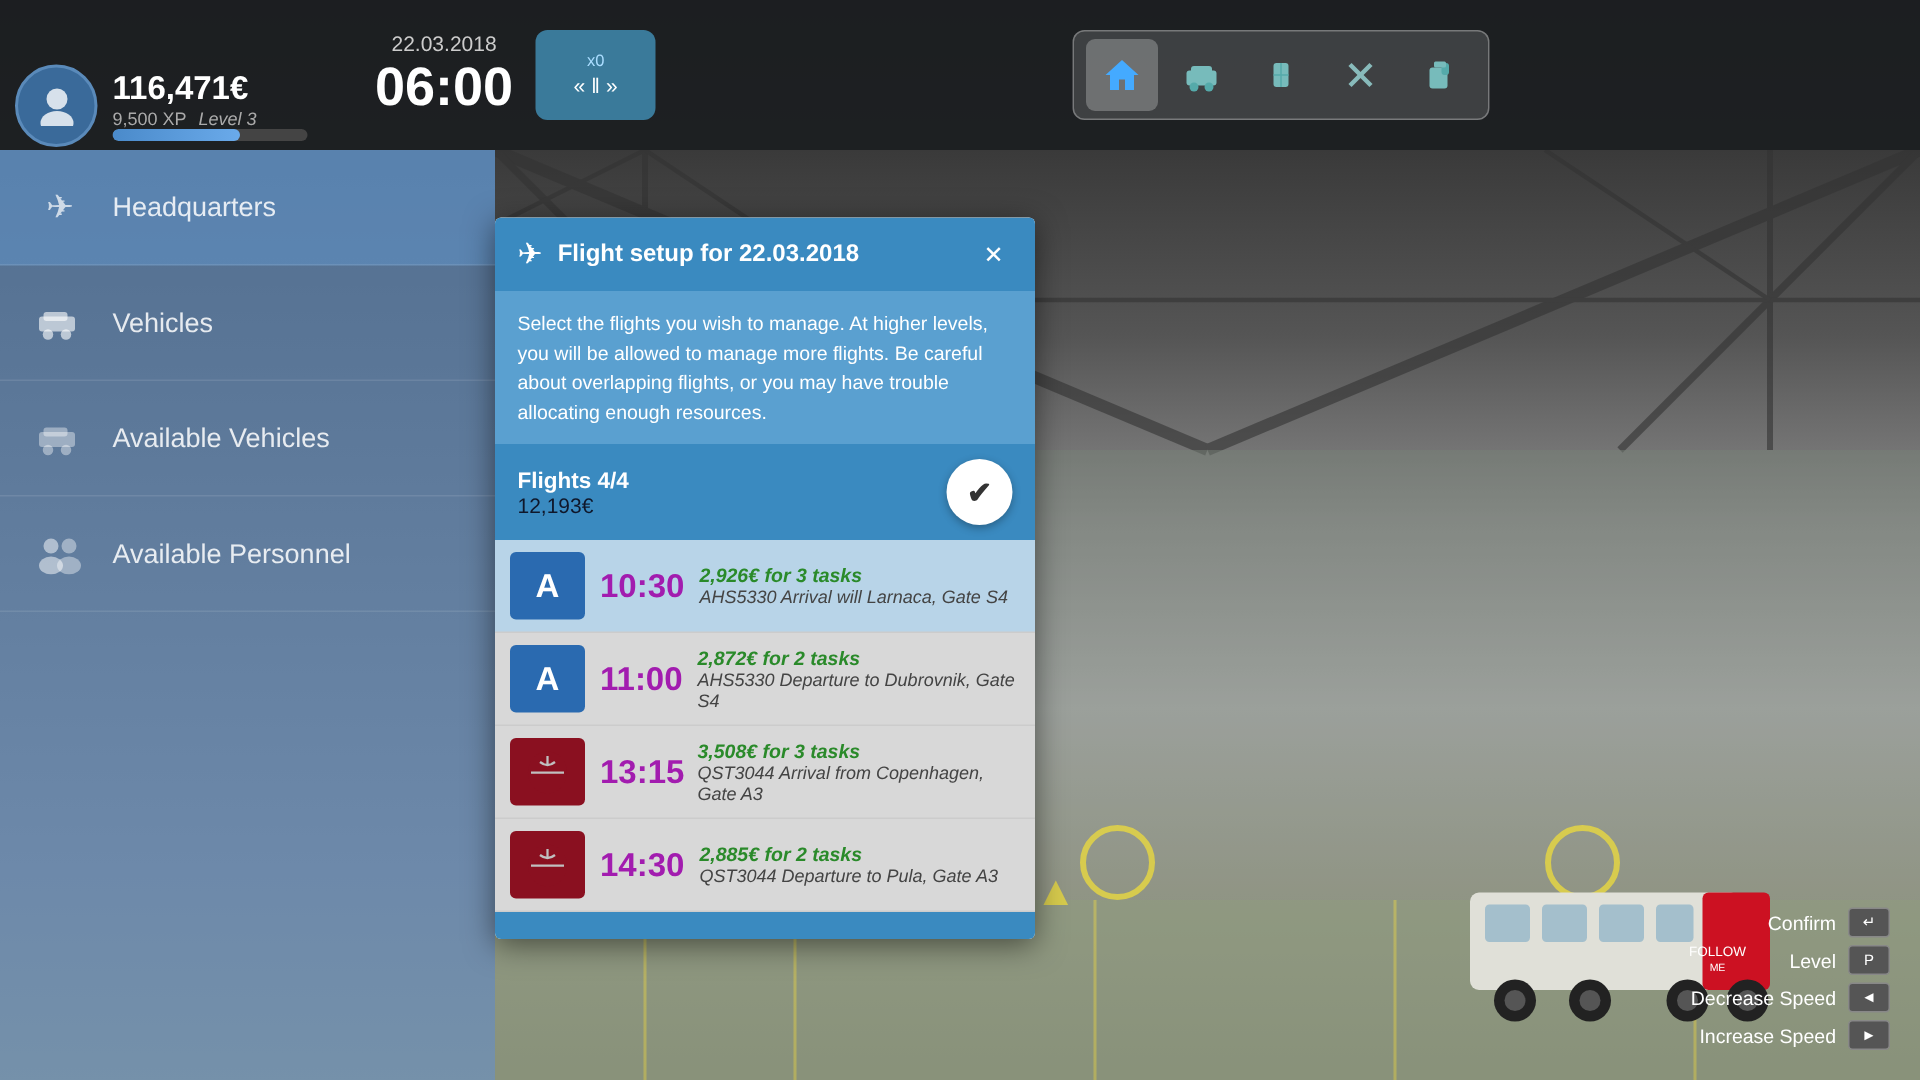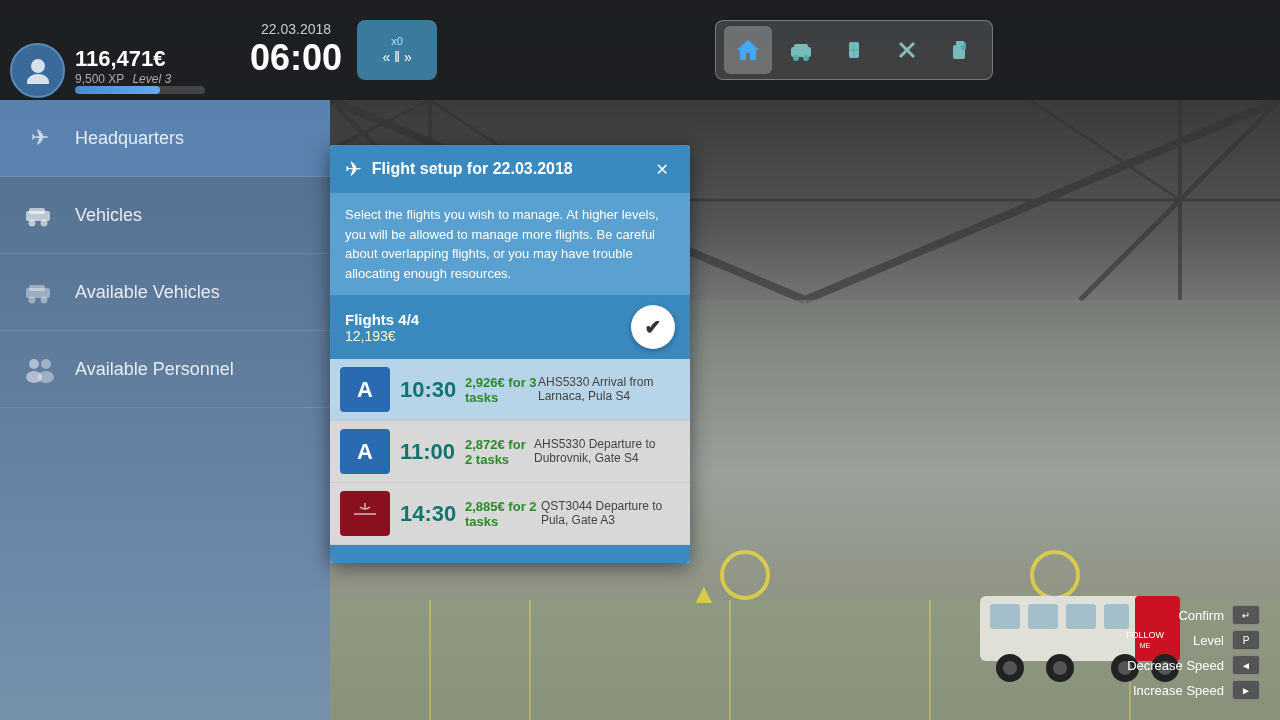--- a/index.html
+++ b/index.html
@@ -346,21 +346,21 @@
       justify-content: space-between;
     }
 
     .flights-count {
       color: white;
       font-size: 15px;
       font-weight: bold;
     }
 
     .flights-total {
-      color: #fef9c3;
+      color: #0f172a;
       font-size: 14px;
     }
 
     .check-button {
       width: 44px;
       height: 44px;
       background: white;
       border-radius: 50%;
       display: flex;
       align-items: center;
@@ -414,26 +414,28 @@
     }
 
     .airline-red {
       background: #8a1020;
       color: white;
     }
 
     .flight-time {
       font-size: 22px;
       font-weight: bold;
-      color: #0f766e;
+      color: #a21caf;
       min-width: 55px;
     }
 
     .flight-details {
       display: flex;
+      flex-direction: column;
+      font-style: italic;
     }
 
     .flight-earning {
       color: #2a8a2a;
       font-size: 13px;
       font-weight: bold;
     }
 
     .flight-info {
       color: #444;
@@ -648,35 +650,49 @@
 
     <div class="flight-list">
 
       <div class="flight-item selected">
         <div class="airline-logo airline-blue">
           <span>A</span>
         </div>
         <div class="flight-time">10:30</div>
         <div class="flight-details">
           <span class="flight-earning">2,926€ for 3 tasks</span>
-          <span class="flight-info">AHS5330 Arrival from Larnaca, Pula S4</span>
+          <span class="flight-info">AHS5330 Arrival will Larnaca, Gate S4</span>
         </div>
       </div>
 
       <div class="flight-item unselected">
         <div class="airline-logo airline-blue">
           <span>A</span>
         </div>
         <div class="flight-time">11:00</div>
         <div class="flight-details">
           <span class="flight-earning">2,872€ for 2 tasks</span>
           <span class="flight-info">AHS5330 Departure to Dubrovnik, Gate S4</span>
         </div>
       </div>
 
+      <div class="flight-item unselected">
+        <div class="airline-logo airline-red">
+          <svg width="38" height="38" viewBox="0 0 38 38">
+            <path d="M19 5 C12 5, 6 11, 6 19 C6 27, 12 33, 19 33 C26 33, 32 27, 32 19 C32 11, 26 5, 19 5 Z" fill="#8a1020"></path>
+            <path d="M8 19 L30 19 M19 8 L19 14" stroke="#c0c0c0" stroke-width="1.5" fill="none"></path>
+            <path d="M14 12 Q19 16, 24 12" stroke="#c0c0c0" stroke-width="1.5" fill="none"></path>
+          </svg>
+        </div>
+        <div class="flight-time">13:15</div>
+        <div class="flight-details">
+          <span class="flight-earning">3,508€ for 3 tasks</span>
+          <span class="flight-info">QST3044 Arrival from Copenhagen, Gate A3</span>
+        </div>
+      </div>
 
       <div class="flight-item unselected">
         <div class="airline-logo airline-red">
           <svg width="38" height="38" viewBox="0 0 38 38">
             <path d="M19 5 C12 5, 6 11, 6 19 C6 27, 12 33, 19 33 C26 33, 32 27, 32 19 C32 11, 26 5, 19 5 Z" fill="#8a1020"></path>
             <path d="M8 19 L30 19 M19 8 L19 14" stroke="#c0c0c0" stroke-width="1.5" fill="none"></path>
             <path d="M14 12 Q19 16, 24 12" stroke="#c0c0c0" stroke-width="1.5" fill="none"></path>
           </svg>
         </div>
         <div class="flight-time">14:30</div>

